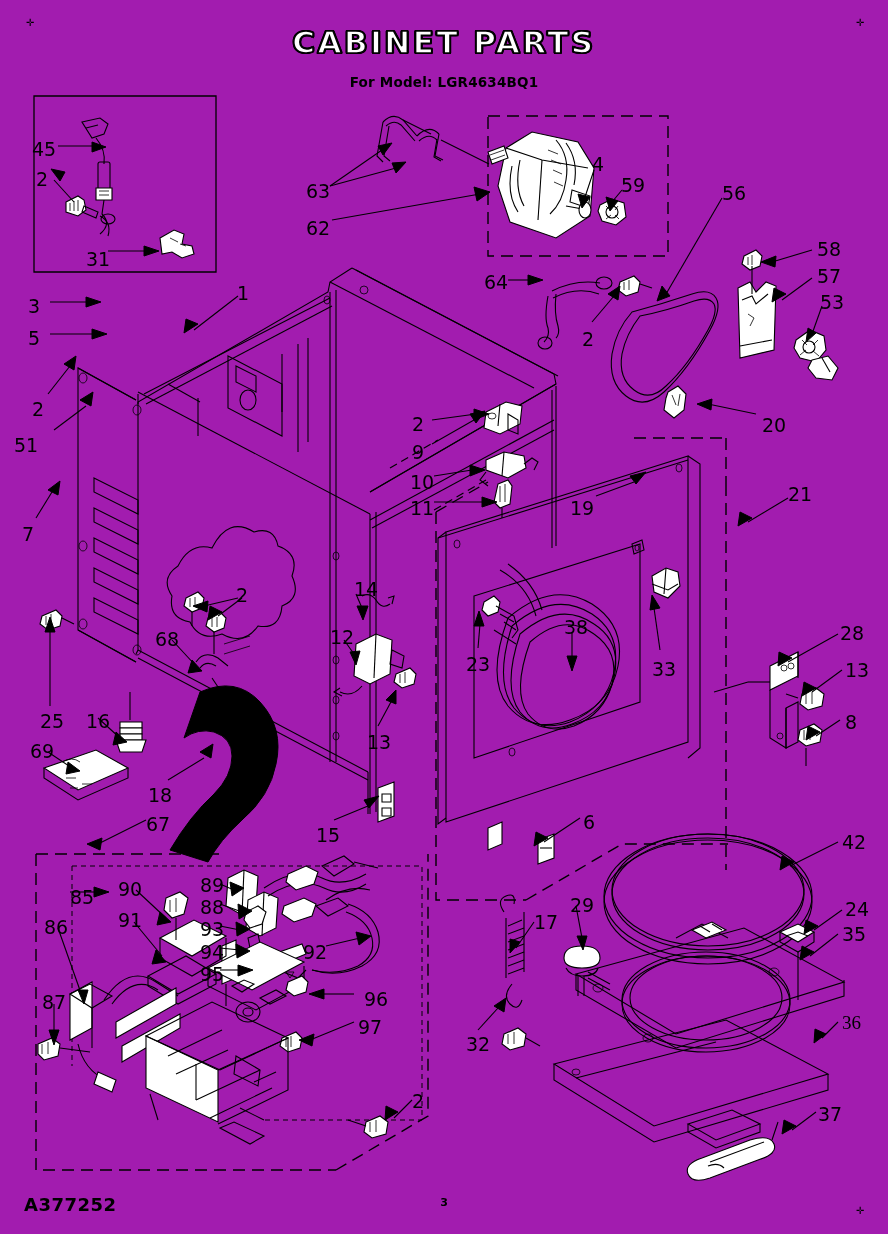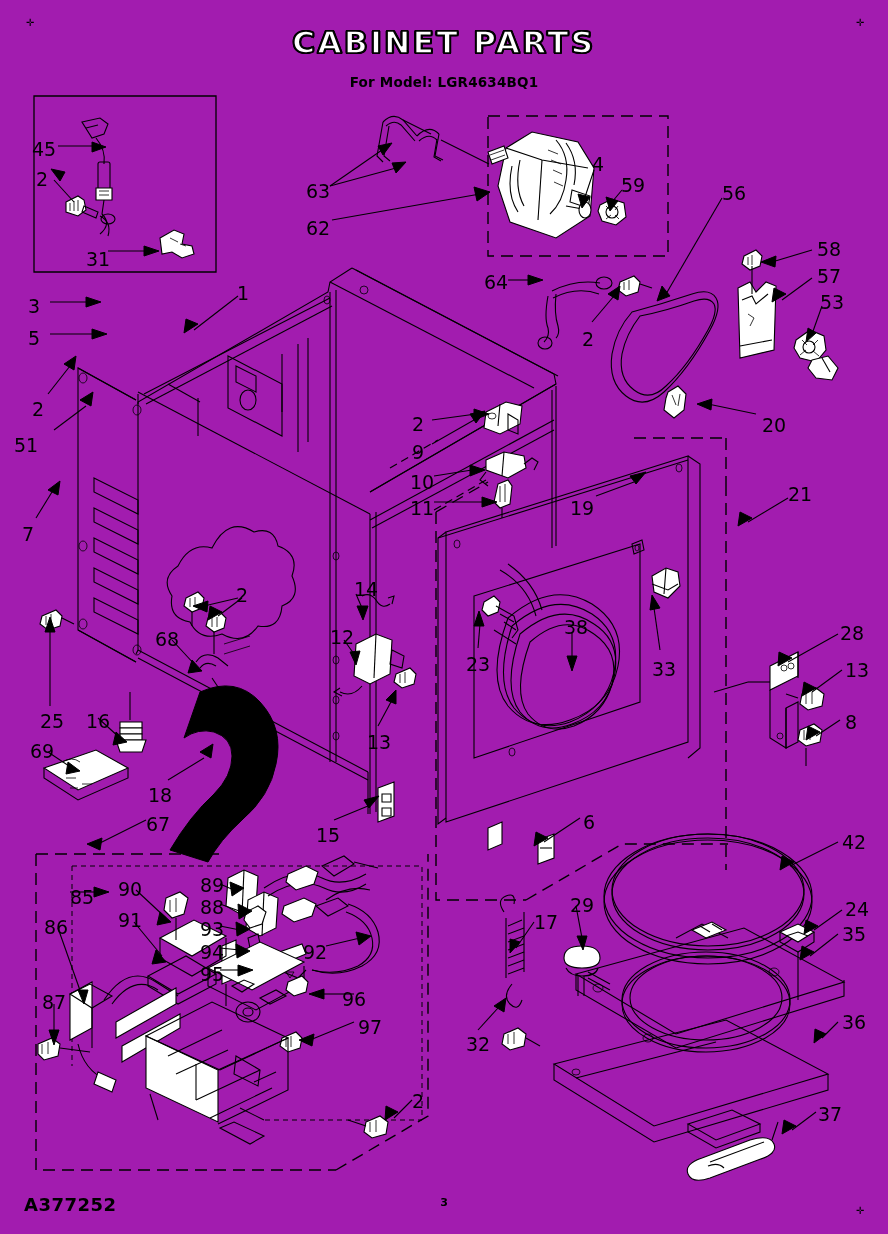--- a/index.html
+++ b/index.html
@@ -797,27 +797,27 @@
       <div class="num" style="left: 48px; top: 888px; margin-left: 22px;">85</div>
       <div class="num" style="left: 44px; top: 918px;">86</div>
       <div class="num" style="left: 118px; top: 880px;">90</div>
       <div class="num" style="left: 118px; top: 911px;">91</div>
       <div class="num" style="left: 200px; top: 876px;">89</div>
       <div class="num" style="left: 200px; top: 898px;">88</div>
       <div class="num" style="left: 200px; top: 920px;">93</div>
       <div class="num" style="left: 200px; top: 943px;">94</div>
       <div class="num" style="left: 200px; top: 965px;">95</div>
       <div class="num" style="left: 303px; top: 943px;">92</div>
-      <div class="num" style="left: 342px; top: 990px;">96</div>
+      <div class="num" style="left: 364px; top: 990px;">96</div>
       <div class="num" style="left: 358px; top: 1018px;">97</div>
       <div class="num" style="left: 42px; top: 993px;">87</div>
       <div class="num" style="left: 412px; top: 1092px;">2</div>
       <div class="num" style="left: 534px; top: 913px;">17</div>
       <div class="num" style="left: 570px; top: 896px;">29</div>
       <div class="num" style="left: 466px; top: 1035px;">32</div>
       <div class="num" style="left: 842px; top: 833px;">42</div>
       <div class="num" style="left: 845px; top: 900px;">24</div>
       <div class="num" style="left: 842px; top: 925px;">35</div>
-      <div class="num" style="left: 842px; top: 1013px;">36</div>
+      <div class="num" style="left: 842px; top: 1013px; font-family: Liberation Serif, serif;">36</div>
       <div class="num" style="left: 818px; top: 1105px;">37</div>
     </div>
 
 </div>
 
 </body></html>

